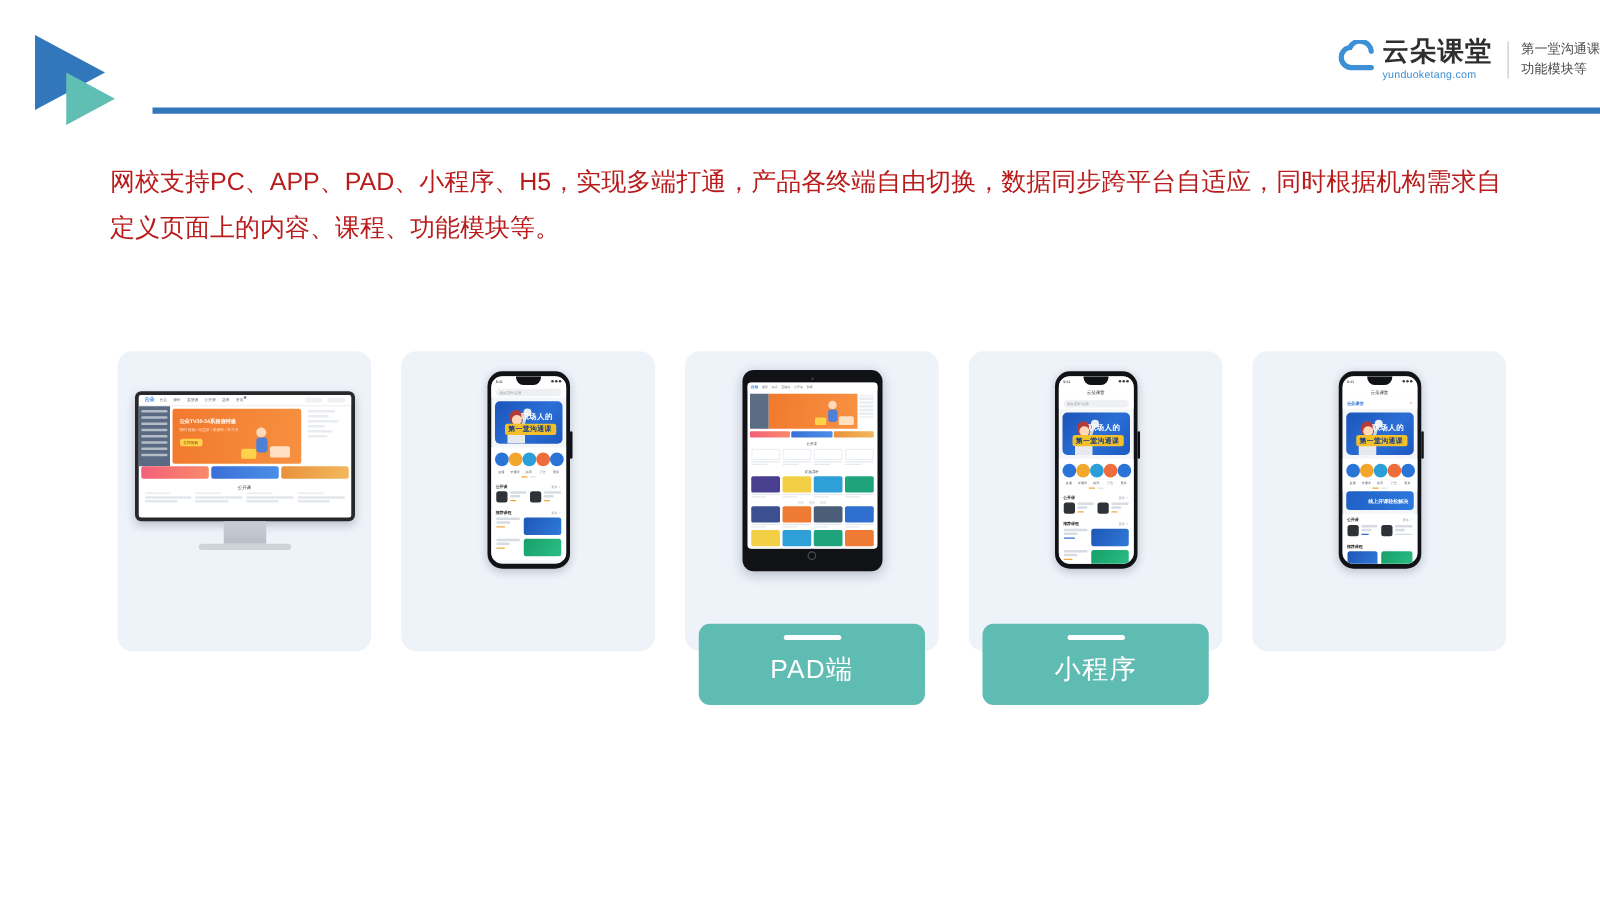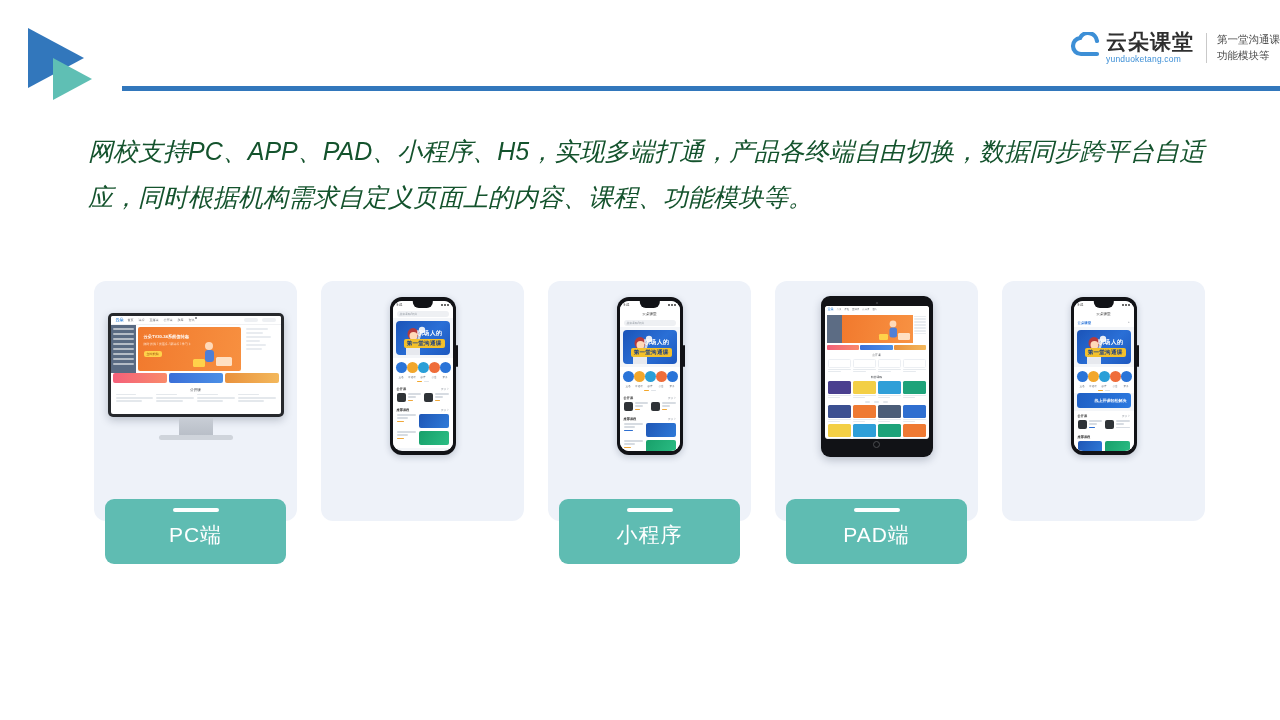--- a/index.html
+++ b/index.html
@@ -46,21 +46,21 @@
   .cloud-mark svg { display: block; }
   .brand-names { display: flex; flex-direction: column; align-items: flex-start; }
   .brand-cn { font-size: 21px; font-weight: 700; color: #2f2f2f; letter-spacing: 1px; line-height: 1.05; }
   .brand-en { font-size: 8.5px; color: #3d8fd6; letter-spacing: .2px; margin-top: 1px; }
   .brand-div { width: 1px; height: 30px; background: #c9c9c9; margin: 0 10px 0 12px; }
   .brand-tag { font-size: 10.5px; color: #4a4a4a; line-height: 1.45; white-space: nowrap; }
 
   
   .intro {
     position: absolute; left: 88px; top: 128px; width: 1120px;
-    font-size: 25px; color: #14532d; line-height: 1.85; font-style: italic;
+    font-size: 20px; color: #b91c1c; line-height: 1.85;
   }
 
   
   .cards { position: absolute; left: 88px; top: 281px; display: flex; gap: 12px; }
   .card { position: relative; width: 215px; height: 290px; }
   .card-bg {
     position: absolute; left: 6px; top: 0; width: 203px; height: 240px;
     background: #eef2f9; border-radius: 12px;
   }
   .device-wrap {
@@ -347,24 +347,20 @@
                     <div class="l"></div>
                     <div class="l" style="width:70%"></div>
                   </div>
               </div>
             </div>
           </div>
           <div class="mon-neck"></div>
           <div class="mon-base"></div>
         </div>
       </div>
-      <div class="pill">
-        <span class="pill-bar"></span>
-        <span class="pill-label">PC端</span>
-      </div>
     </div>
 
     <div class="card">
       <div class="card-bg"></div>
       <div class="device-wrap">
         <div class="phone" style="width:66px">
           <div class="phone-scr" style="height:150px">
             <div class="notch"></div>
             <div class="statusbar">
               <span>9:41</span>
@@ -459,130 +455,20 @@
               </div>
             </div>
           </div>
         </div>
       </div>
     </div>
 
     <div class="card">
       <div class="card-bg"></div>
       <div class="device-wrap">
-        <div class="phone" style="width:66px">
-          <div class="phone-scr" style="height:150px">
-            <div class="notch"></div>
-            <div class="statusbar">
-              <span>9:41</span>
-              <span class="sb-dots">
-                  <i class="sb-dot"></i>
-                  <i class="sb-dot"></i>
-                  <i class="sb-dot"></i>
-                </span>
-            </div>
-            <div class="navbar">
-              <span>云朵课堂</span>
-            </div>
-            <div class="searchrow">
-              <div class="searchbox">搜索课程/老师</div>
-            </div>
-            <div class="hero">
-              <svg class="hero-person" viewBox="0 0 26 30">
-                <ellipse cx="11" cy="9" rx="5.5" ry="6" fill="#b63a3a"></ellipse>
-                <circle cx="11.5" cy="11" r="4" fill="#ffd9b8"></circle>
-                <path d="M4 30 L4 20 Q11 15 18 20 L18 30 Z" fill="#e7e9ee"></path>
-                <rect x="16" y="6" width="2.5" height="13" rx="1" fill="#cfd5dd" transform="rotate(18 17 12)"></rect>
-                <circle cx="20" cy="5" r="3.2" fill="#e9eef5"></circle>
-              </svg>
-              <div class="hero-t1">职场人的</div>
-              <div class="hero-t2">第一堂沟通课</div>
-            </div>
-            <div class="icon-row">
-              <div class="icn">
-                  <div class="icn-c" style="background:#2a74d8"></div>
-                  <div class="icn-lab">直播</div>
-                </div>
-              <div class="icn">
-                  <div class="icn-c" style="background:#f2a72c"></div>
-                  <div class="icn-lab">录播课</div>
-                </div>
-              <div class="icn">
-                  <div class="icn-c" style="background:#2a9fd8"></div>
-                  <div class="icn-lab">题库</div>
-                </div>
-              <div class="icn">
-                  <div class="icn-c" style="background:#ef6d3a"></div>
-                  <div class="icn-lab">公告</div>
-                </div>
-              <div class="icn">
-                  <div class="icn-c" style="background:#2a74d8"></div>
-                  <div class="icn-lab">更多</div>
-                </div>
-            </div>
-            <div class="dots">
-                <i class="on"></i>
-                <i></i>
-              </div>
-            <div class="sect-hd">
-              <span>公开课</span>
-              <span class="more">更多 &gt;</span>
-            </div>
-            <div class="two-col">
-              <div class="tc-item">
-                  <div class="tc-ico"></div>
-                  <div class="tc-lines">
-                    <div class="ln"></div>
-                    <div class="ln s"></div>
-                    <div class="ln o"></div>
-                  </div>
-                </div>
-              <div class="tc-item">
-                  <div class="tc-ico"></div>
-                  <div class="tc-lines">
-                    <div class="ln"></div>
-                    <div class="ln s"></div>
-                    <div class="ln o"></div>
-                  </div>
-                </div>
-            </div>
-            <div class="sect-hd">
-              <span>推荐课程</span>
-              <span class="more">更多 &gt;</span>
-            </div>
-            <div class="card-row">
-              <div class="crow">
-                <div class="crow-l">
-                    <div class="ln"></div>
-                    <div class="ln s"></div>
-                    <div class="ln b"></div>
-                  </div>
-                <div class="crow-img" style="background:linear-gradient(120deg,#1f57b6,#2f7ad8)"></div>
-              </div>
-              <div class="crow">
-                <div class="crow-l">
-                    <div class="ln"></div>
-                    <div class="ln s"></div>
-                    <div class="ln o"></div>
-                  </div>
-                <div class="crow-img" style="background:linear-gradient(120deg,#18a06a,#2bbd84)"></div>
-              </div>
-            </div>
-          </div>
-        </div>
-      </div>
-      <div class="pill">
-        <span class="pill-bar"></span>
-        <span class="pill-label">小程序</span>
-      </div>
-    </div>
-
-    <div class="card">
-      <div class="card-bg"></div>
-      <div class="device-wrap">
         <div class="tablet">
           <div class="tab-cam"></div>
           <div class="tab-scr">
             <div class="tab-top">
               <span class="lg">云朵</span>
               <b>首页</b>
               <b>课程</b>
               <b>直播课</b>
               <b>公开课</b>
               <b>题库</b>
@@ -722,22 +608,21 @@
               <span class="sb-dots">
                   <i class="sb-dot"></i>
                   <i class="sb-dot"></i>
                   <i class="sb-dot"></i>
                 </span>
             </div>
             <div class="navbar">
               <span>云朵课堂</span>
             </div>
             <div class="searchrow">
-              <span style="font-size:3.4px;color:#2a74d8;font-weight:700">云朵课堂</span>
-              <span style="margin-left:auto;font-size:2.6px;color:#a0a6ad">●</span>
+              <div class="searchbox">搜索课程/老师</div>
             </div>
             <div class="hero">
               <svg class="hero-person" viewBox="0 0 26 30">
                 <ellipse cx="11" cy="9" rx="5.5" ry="6" fill="#b63a3a"></ellipse>
                 <circle cx="11.5" cy="11" r="4" fill="#ffd9b8"></circle>
                 <path d="M4 30 L4 20 Q11 15 18 20 L18 30 Z" fill="#e7e9ee"></path>
                 <rect x="16" y="6" width="2.5" height="13" rx="1" fill="#cfd5dd" transform="rotate(18 17 12)"></rect>
                 <circle cx="20" cy="5" r="3.2" fill="#e9eef5"></circle>
               </svg>
               <div class="hero-t1">职场人的</div>
@@ -762,33 +647,144 @@
                 </div>
               <div class="icn">
                   <div class="icn-c" style="background:#2a74d8"></div>
                   <div class="icn-lab">更多</div>
                 </div>
             </div>
             <div class="dots">
                 <i class="on"></i>
                 <i></i>
               </div>
-            <div class="band">
-              <div style="color:#fff;font-size:4px;font-weight:700;padding:5px 0 0 18px">线上开课轻松解决</div>
-            </div>
             <div class="sect-hd">
               <span>公开课</span>
               <span class="more">更多 &gt;</span>
             </div>
             <div class="two-col">
               <div class="tc-item">
                   <div class="tc-ico"></div>
                   <div class="tc-lines">
                     <div class="ln"></div>
                     <div class="ln s"></div>
+                    <div class="ln o"></div>
+                  </div>
+                </div>
+              <div class="tc-item">
+                  <div class="tc-ico"></div>
+                  <div class="tc-lines">
+                    <div class="ln"></div>
+                    <div class="ln s"></div>
+                    <div class="ln o"></div>
+                  </div>
+                </div>
+            </div>
+            <div class="sect-hd">
+              <span>推荐课程</span>
+              <span class="more">更多 &gt;</span>
+            </div>
+            <div class="card-row">
+              <div class="crow">
+                <div class="crow-l">
+                    <div class="ln"></div>
+                    <div class="ln s"></div>
+                    <div class="ln b"></div>
+                  </div>
+                <div class="crow-img" style="background:linear-gradient(120deg,#1f57b6,#2f7ad8)"></div>
+              </div>
+              <div class="crow">
+                <div class="crow-l">
+                    <div class="ln"></div>
+                    <div class="ln s"></div>
+                    <div class="ln o"></div>
+                  </div>
+                <div class="crow-img" style="background:linear-gradient(120deg,#18a06a,#2bbd84)"></div>
+              </div>
+            </div>
+          </div>
+        </div>
+      </div>
+      <div class="pill">
+        <span class="pill-bar"></span>
+        <span class="pill-label">小程序</span>
+      </div>
+    </div>
+
+    <div class="card">
+      <div class="card-bg"></div>
+      <div class="device-wrap">
+        <div class="phone" style="width:66px">
+          <div class="phone-scr" style="height:150px">
+            <div class="notch"></div>
+            <div class="statusbar">
+              <span>9:41</span>
+              <span class="sb-dots">
+                  <i class="sb-dot"></i>
+                  <i class="sb-dot"></i>
+                  <i class="sb-dot"></i>
+                </span>
+            </div>
+            <div class="navbar">
+              <span>云朵课堂</span>
+            </div>
+            <div class="searchrow">
+              <span style="font-size:3.4px;color:#2a74d8;font-weight:700">云朵课堂</span>
+              <span style="margin-left:auto;font-size:2.6px;color:#a0a6ad">●</span>
+            </div>
+            <div class="hero">
+              <svg class="hero-person" viewBox="0 0 26 30">
+                <ellipse cx="11" cy="9" rx="5.5" ry="6" fill="#b63a3a"></ellipse>
+                <circle cx="11.5" cy="11" r="4" fill="#ffd9b8"></circle>
+                <path d="M4 30 L4 20 Q11 15 18 20 L18 30 Z" fill="#e7e9ee"></path>
+                <rect x="16" y="6" width="2.5" height="13" rx="1" fill="#cfd5dd" transform="rotate(18 17 12)"></rect>
+                <circle cx="20" cy="5" r="3.2" fill="#e9eef5"></circle>
+              </svg>
+              <div class="hero-t1">职场人的</div>
+              <div class="hero-t2">第一堂沟通课</div>
+            </div>
+            <div class="icon-row">
+              <div class="icn">
+                  <div class="icn-c" style="background:#2a74d8"></div>
+                  <div class="icn-lab">直播</div>
+                </div>
+              <div class="icn">
+                  <div class="icn-c" style="background:#f2a72c"></div>
+                  <div class="icn-lab">录播课</div>
+                </div>
+              <div class="icn">
+                  <div class="icn-c" style="background:#2a9fd8"></div>
+                  <div class="icn-lab">题库</div>
+                </div>
+              <div class="icn">
+                  <div class="icn-c" style="background:#ef6d3a"></div>
+                  <div class="icn-lab">公告</div>
+                </div>
+              <div class="icn">
+                  <div class="icn-c" style="background:#2a74d8"></div>
+                  <div class="icn-lab">更多</div>
+                </div>
+            </div>
+            <div class="dots">
+                <i class="on"></i>
+                <i></i>
+              </div>
+            <div class="band">
+              <div style="color:#fff;font-size:4px;font-weight:700;padding:5px 0 0 18px">线上开课轻松解决</div>
+            </div>
+            <div class="sect-hd">
+              <span>公开课</span>
+              <span class="more">更多 &gt;</span>
+            </div>
+            <div class="two-col">
+              <div class="tc-item">
+                  <div class="tc-ico"></div>
+                  <div class="tc-lines">
+                    <div class="ln"></div>
+                    <div class="ln s"></div>
                     <div class="ln b"></div>
                   </div>
                 </div>
               <div class="tc-item">
                   <div class="tc-ico"></div>
                   <div class="tc-lines">
                     <div class="ln"></div>
                     <div class="ln s"></div>
                     <div class="ln"></div>
                   </div>

